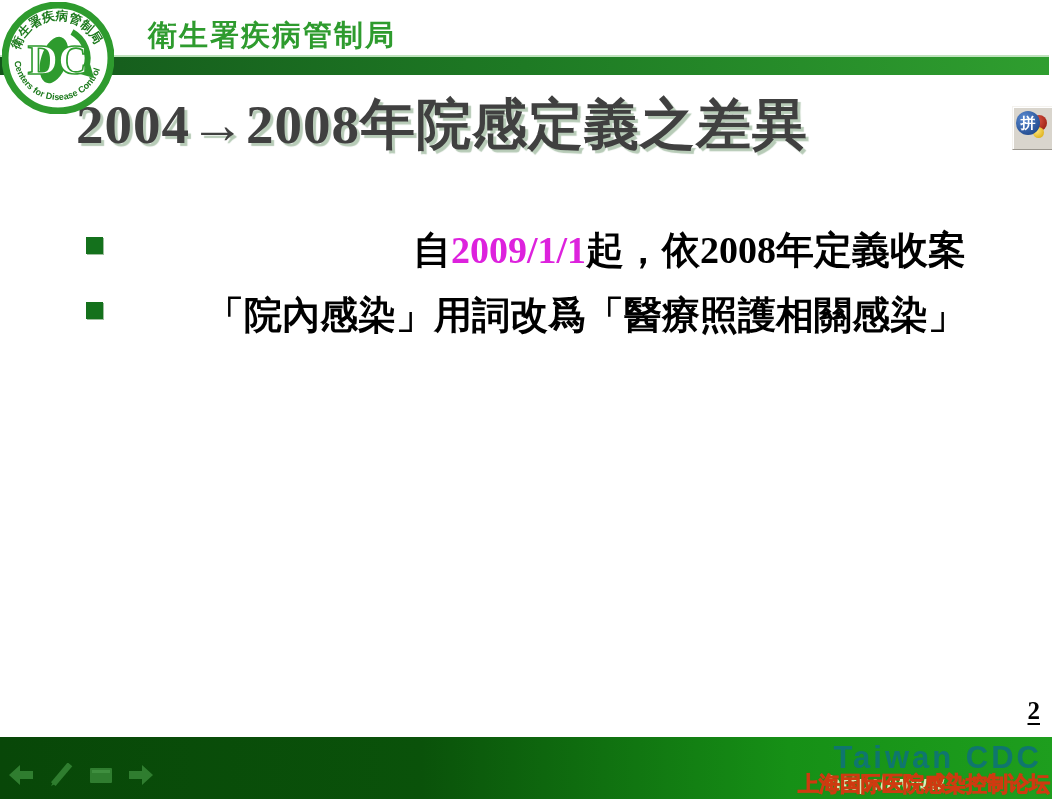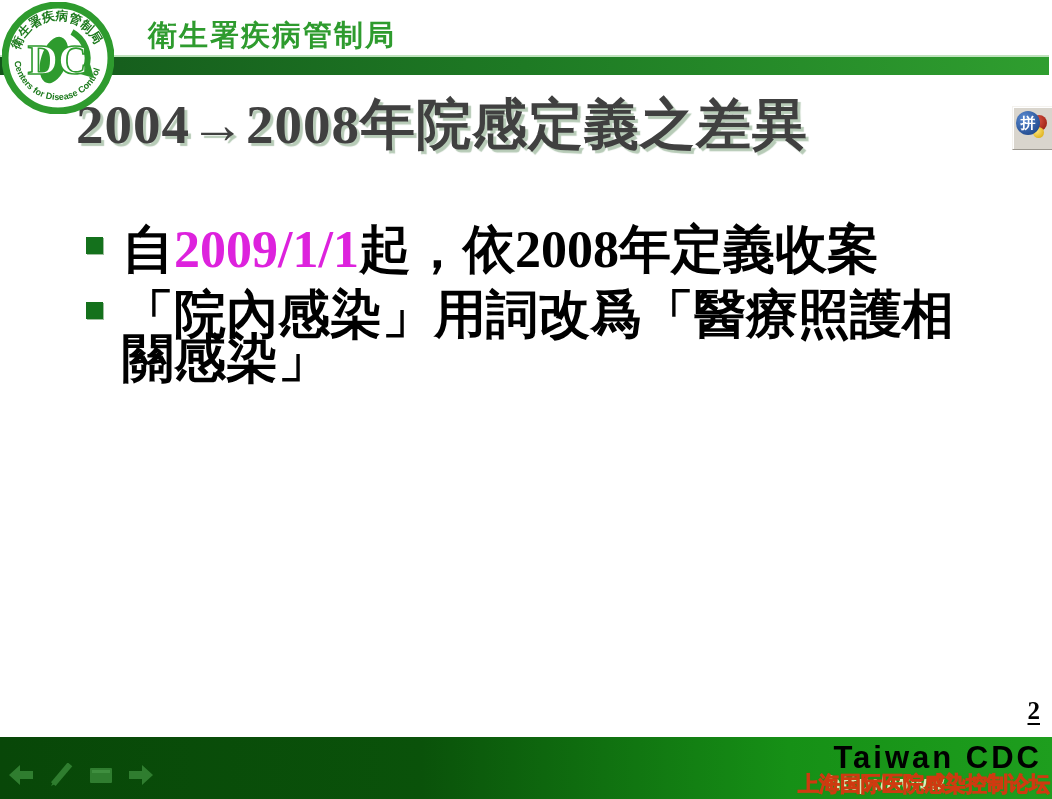--- a/index.html
+++ b/index.html
@@ -28,36 +28,36 @@
        color:#fff;font-size:15px;line-height:24px;text-align:center;font-weight:bold;}
 
   
   .title{position:absolute;left:76px;top:88px;width:900px;
          font-size:55px;font-weight:bold;color:#404040;letter-spacing:1px;
          text-shadow:3px 3px 1px #b7cbb7;white-space:nowrap;}
 
   
   .bullets{position:absolute;left:86px;top:228px;width:880px;list-style:none;margin:0;padding:0;}
   .bullets li{position:relative;padding-left:36px;margin-bottom:21px;
-              font-size:52px;line-height:44px;color:#000;font-weight:600;}
+              font-size:38px;line-height:44px;color:#000;font-weight:600;text-align:right;}
   .sq{position:absolute;left:0;top:9px;width:17px;height:17px;background:#14711c;
       box-shadow:1px 1px 0 #9fbf9f;}
   .mag{color:#dd22dd;font-weight:bold;}
 
   
   .pagenum{position:absolute;right:12px;top:697px;font-size:25px;font-weight:bold;color:#000;
            text-decoration:underline;text-underline-offset:4px;}
 
   
   .footbar{position:absolute;left:0;bottom:0;width:1052px;height:62px;
            background:linear-gradient(to right,#084708 0%,#0a520a 40%,#169016 75%,#1e9e1e 100%);}
   .navctl{position:absolute;left:8px;bottom:12px;display:flex;gap:14px;}
   .navctl .btn{width:26px;height:24px;display:inline-block;cursor:pointer;}
   .brand{position:absolute;right:10px;top:740px;font-size:31px;font-weight:800;
-         color:#000000;font-family:"Liberation Sans","DejaVu Sans",sans-serif;
+         color:#0f766e;font-family:"Liberation Sans","DejaVu Sans",sans-serif;
          letter-spacing:3px;}
   .url{position:absolute;left:828px;top:771px;font-size:21px;font-weight:bold;
        color:#d9f2bb;font-family:"Liberation Sans","DejaVu Sans",sans-serif;letter-spacing:1px;}
   .watermark{position:absolute;right:2px;top:770px;font-size:21px;font-weight:bold;
        color:#2fa32f;font-family:Liberation Sans, sans-serif;
        -webkit-text-stroke:0.9px #cf3a10;text-shadow:0 0 1px #cf3a10;z-index:6;white-space:nowrap;}
 </style>
 </head>
 <body>
 

